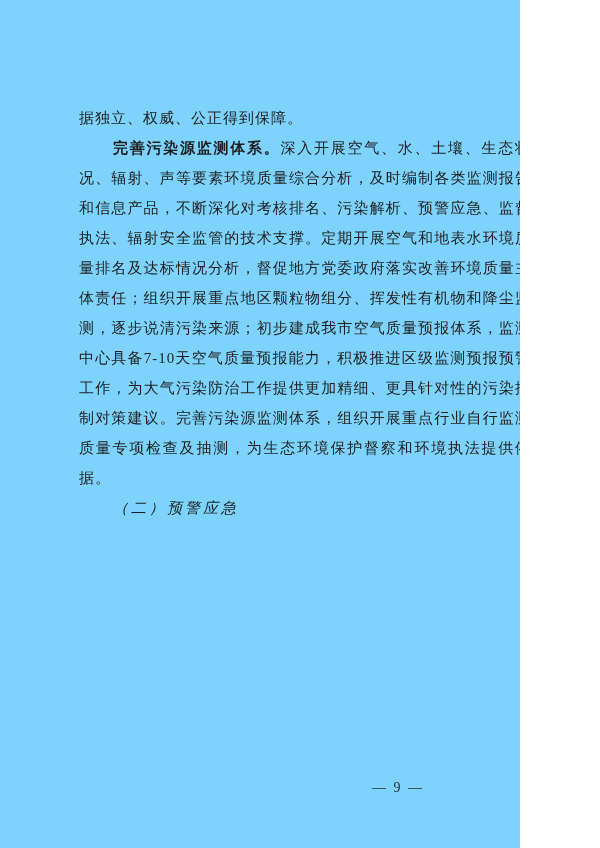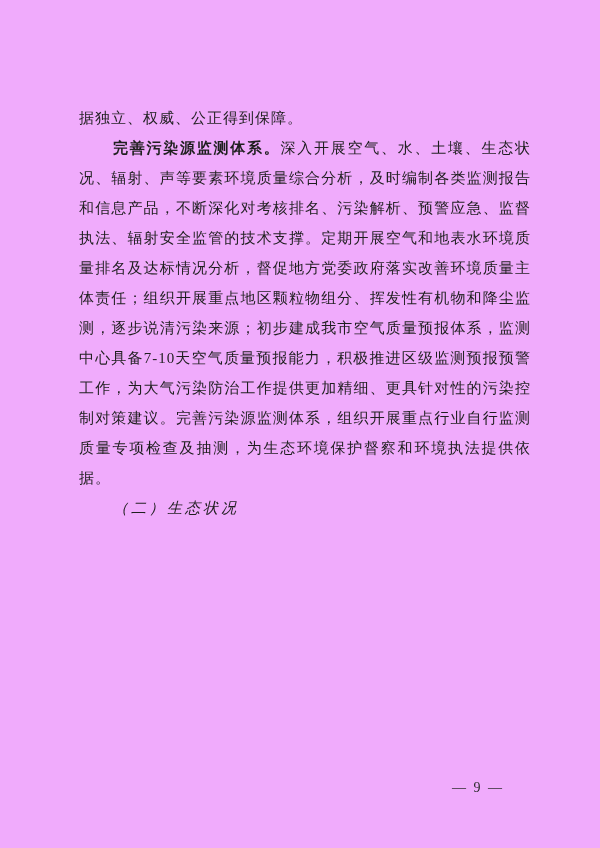--- a/index.html
+++ b/index.html
@@ -2,23 +2,23 @@
 <html><head>
 <meta charset="utf-8">
 <style>
   html, body {
     margin: 0;
     padding: 0;
     background: #ffffff;
   }
   .page {
     position: relative;
-    width: 600px;
+    width: 520px;
     height: 848px;
-    background: #f0abfc;
+    background: #7dd3fc;
     overflow: hidden;
     font-family: "Liberation Serif", "DejaVu Serif", serif;
   }
   .content {
     position: absolute;
     left: 79px;
     top: 103px;
     width: 452px;
     color: #1f1f1f;
     font-size: 15px;
@@ -58,19 +58,19 @@
 <body>
 
 <div class="page">
   <div class="content">
 
     <p class="no-indent"><span>据独立、权威、公正得到保障。</span></p>
 
     <p><span class="lead">完善污染源监测体系。</span><span>深入开展空气、水、土壤、生态状况、辐射、声等要素环境质量综合分析，及时编制各类监测报告和信息产品，不断深化对考核排名、污染解析、预警应急、监督执法、辐射安全监管的技术支撑。定期开展空气和地表水环境质量排名及达标情况分析，督促地方党委政府落实改善环境质量主体责任；组织开展重点地区颗粒物组分、挥发性有机物和降尘监测，逐步说清污染来源；初步建成我市空气质量预报体系，监测中心具备7-10天空气质量预报能力，积极推进区级监测预报预警工作，为大气污染防治工作提供更加精细、更具针对性的污染控制对策建议。完善污染源监测体系，组织开展重点行业自行监测质量专项检查及抽测，为生态环境保护督察和环境执法提供依据。</span></p>
 
 
-    <p class="heading"><span>（二）生态状况</span></p>
+    <p class="heading"><span>（二）预警应急</span></p>
 
 
   </div>
 
   <div class="page-number">— 9 —</div>
 </div>
 
 </body></html>

